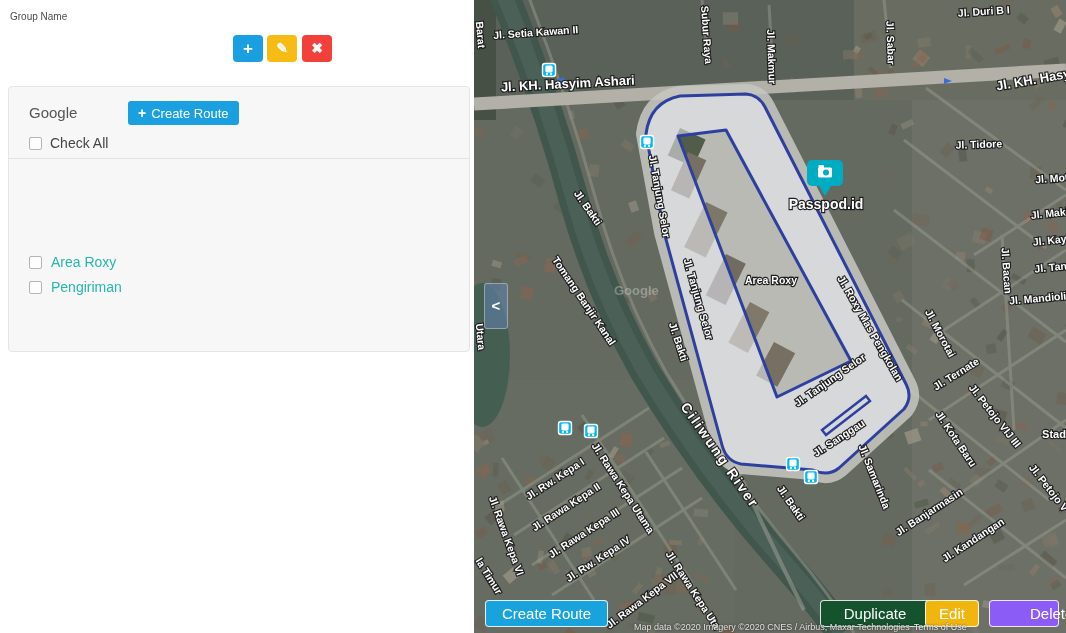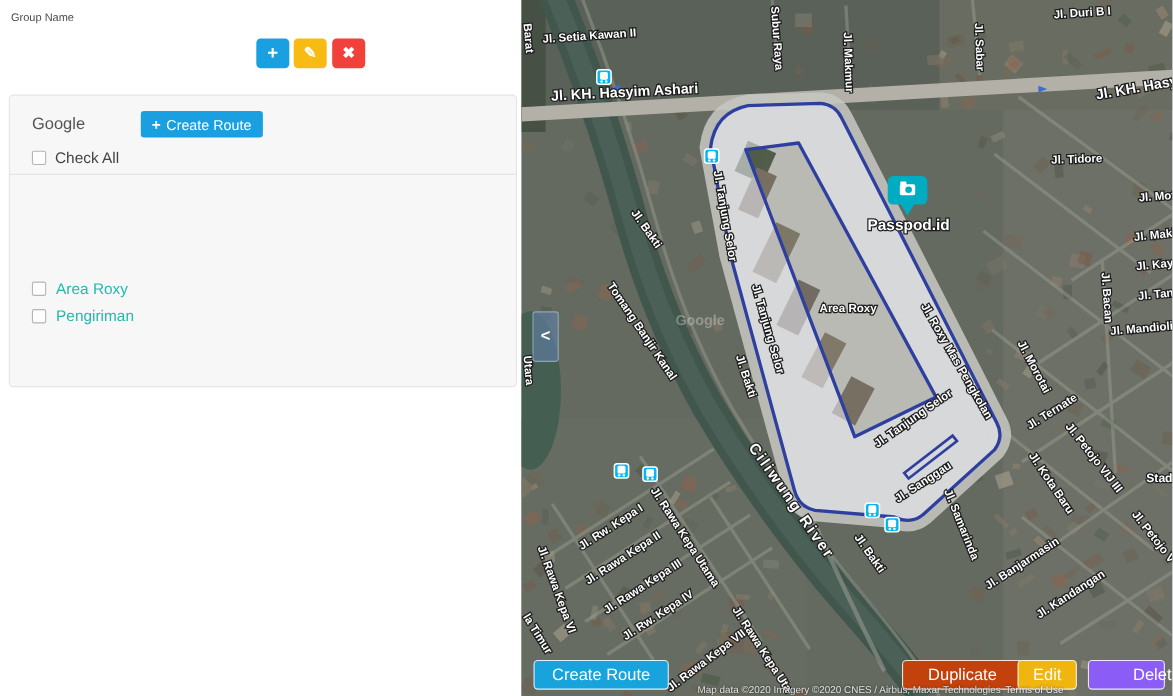--- a/index.html
+++ b/index.html
@@ -38,21 +38,21 @@
   #map{position:absolute;left:474px;top:0;width:592px;height:633px;overflow:hidden;background:#646a60;cursor:grab;}
   #map svg{position:absolute;left:0;top:0;}
   .maplabel{fill:#fff;stroke:#1d1d1d;stroke-width:2.3px;paint-order:stroke;font-weight:bold;
     font-family:"Liberation Sans",sans-serif;}
   #collapse-btn{position:absolute;left:10px;top:283px;width:24px;height:46px;border-radius:3px;
     background:rgba(96,128,168,.62);border:1px solid rgba(255,255,255,.35);color:#fff;
     font-size:15px;font-weight:bold;text-align:center;line-height:44px;cursor:pointer;}
   .map-btn{position:absolute;bottom:6px;height:27px;border:1px solid rgba(255,255,255,.85);
     border-radius:4px;color:#fff;font-size:15px;text-align:center;line-height:25px;cursor:pointer;padding:0;}
   #m-create{left:11px;width:123px;background:#18a3dc;}
-  #m-dup{left:346px;width:110px;background:#c2410c;}
+  #m-dup{left:346px;width:110px;background:#14532d;}
   #m-edit{left:451px;width:54px;background:#f0b50f;}
   #m-del{left:515px;width:70px;background:#8b5cf6;padding-left:40px;}
   #attrib{position:absolute;left:160px;bottom:1px;width:430px;font-size:9px;color:#e3e3e3;
     text-shadow:0 0 2px rgba(0,0,0,.8);white-space:nowrap;}
   #attrib a{color:#f2f2f2;text-decoration:none;margin-left:4px;}
 </style>
 </head>
 <body>
 <div id="app">
 

